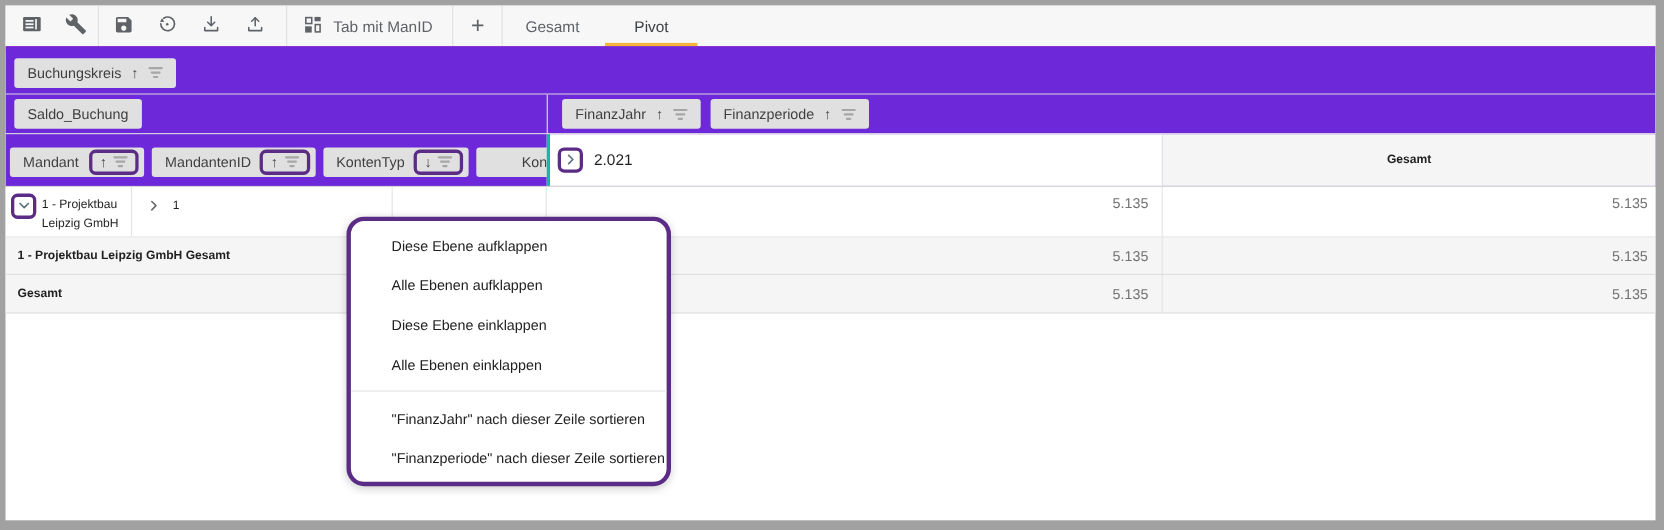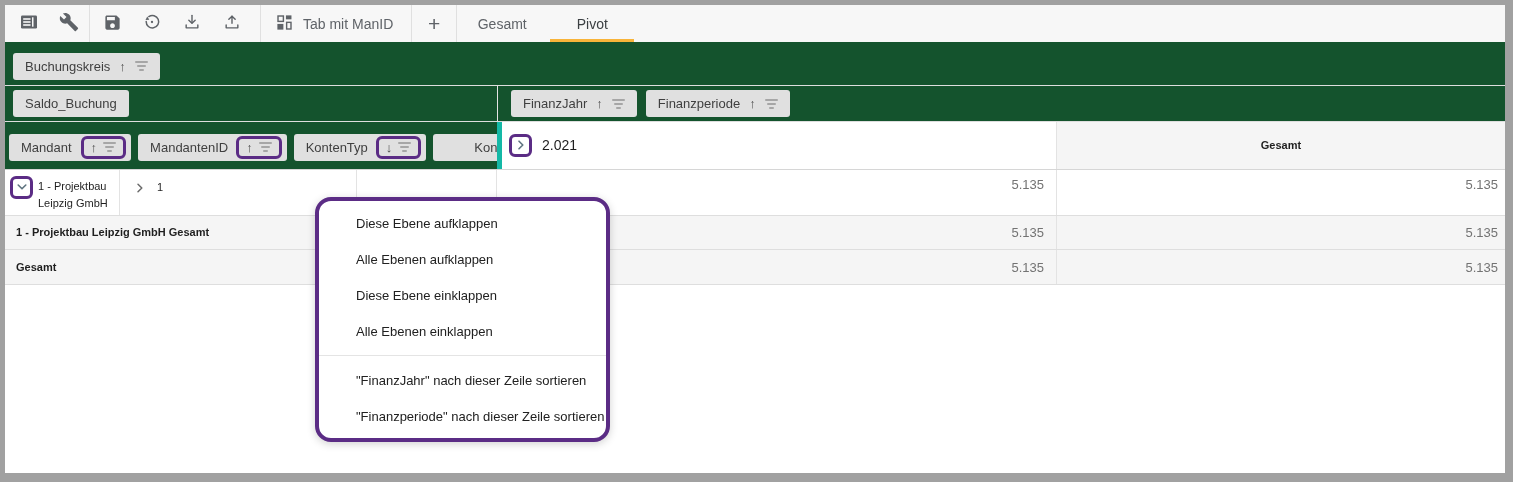--- a/index.html
+++ b/index.html
@@ -16,21 +16,21 @@
         background:none;border:none;cursor:pointer;font-family:inherit;}
   .tabgroup-btn .lbl{font-size:14px;font-weight:500;color:#5f6368;white-space:nowrap;}
   .plus-btn{width:44px;height:37px;background:none;border:none;font-size:21px;color:#5f6368;
         cursor:pointer;line-height:37px;padding:0;}
   .tab{width:90px;height:37px;display:flex;align-items:center;justify-content:center;
        font-size:14px;font-weight:500;color:#5f6368;position:relative;cursor:pointer;}
   .tab.active{color:#3c4043;}
   .tab.active .underline{position:absolute;left:3px;right:3px;bottom:0;height:3px;background:#f8b43a;}
 
   
-  .band{position:absolute;left:0;width:1500px;box-sizing:border-box;background:#14532d;}
+  .band{position:absolute;left:0;width:1500px;box-sizing:border-box;background:#6d28d9;}
   .hborder{border-bottom:1px solid #dedede;}
 
   
   .chip{display:inline-flex;align-items:center;height:27px;background:#e0e0e0;border-radius:3px;
         padding:0 12px;font-size:13px;color:#3f3f3f;gap:9px;cursor:pointer;flex:none;}
   .chip .clbl{white-space:nowrap;}
   .arrow{font-size:13px;color:#4a4a4a;line-height:1;}
   .fglyph{display:flex;flex-direction:column;align-items:center;gap:2px;width:13px;}
   .fglyph i{display:block;height:2px;background:#a6a6a6;border-radius:1px;}
   .fglyph i:nth-child(1){width:13px;}
@@ -220,21 +220,21 @@
           <span class="icon-frame">
             <span class="arrow">↓</span>
             <span class="fglyph">
                 <i></i>
                 <i></i>
                 <i></i>
               </span>
           </span>
         </div>
       </div>
-      <div class="cell vline-r" style="left:492px;width:560px;border-left:5px solid #14b8a6;background:#ffffff;display:flex;align-items:center;gap:10px;padding-left:7px;">
+      <div class="cell vline-r" style="left:492px;width:560px;border-left:3px solid #14b8a6;background:#ffffff;display:flex;align-items:center;gap:10px;padding-left:7px;">
         <button class="expander">
           <span>
             <svg width="10" height="10" viewBox="0 0 10 10">
                 <path d="M3 1.2l3.8 3.8L3 8.8" fill="none" stroke="#5f7480" stroke-width="1.6" stroke-linecap="round" stroke-linejoin="round"></path>
               </svg>
           </span>
         </button>
         <span class="rowtxt" style="font-size:14px;">2.021</span>
       </div>
       <div class="cell" style="left:1052px;width:448px;background:#f5f5f5;display:flex;align-items:center;justify-content:center;">

